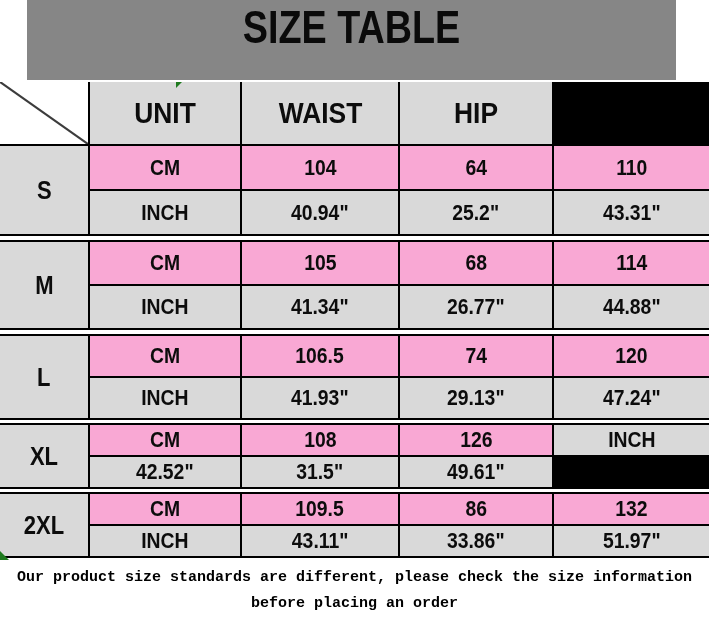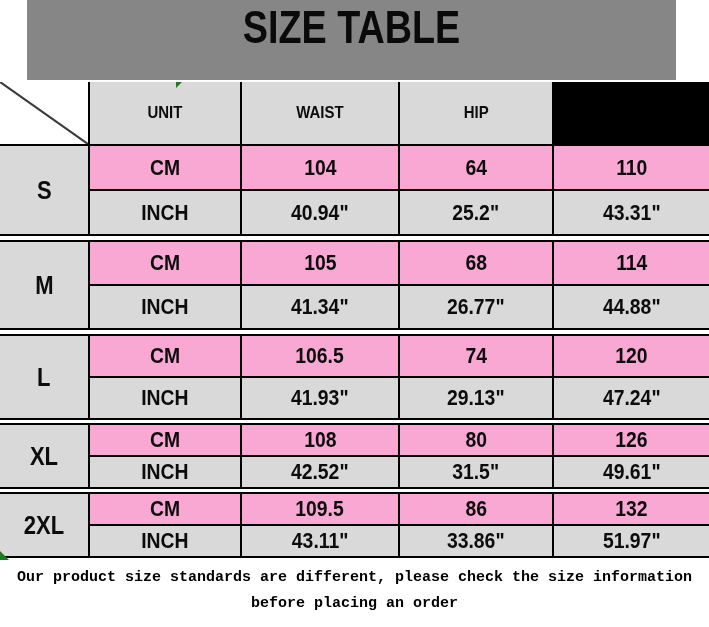--- a/index.html
+++ b/index.html
@@ -34,21 +34,21 @@
     background:var(--border-black,#000);
     border-bottom:2px solid var(--border-black,#000);
   }
   .cell{
     display:flex;align-items:center;justify-content:center;
     font-weight:bold;overflow:hidden;
   }
   .cell > span{display:inline-block;transform:scaleX(0.88);white-space:nowrap;}
   .bg-w{background:#f9a8d4;}
   .bg-g{background:var(--cell-gray,#d9d9d9);}
-  .hdr{font-size:17px;}
+  .hdr{font-size:30px;}
   .size-label{font-size:25px;grid-column:1;grid-row:span 2;}
   .val{font-size:22px;}
   .diag{position:relative;background:#fff;}
   .diag svg{position:absolute;inset:0;width:100%;height:100%;}
   .sep{grid-column:1 / -1;background:#ffffff;}
   
   #note{
     position:absolute;left:0;top:560px;width:709px;height:67px;
     background:#fff;
     font-family:"Liberation Mono", monospace;
@@ -184,23 +184,20 @@
     <div class="cell bg-g size-label">
         <span>XL</span>
       </div>
     <div class="cell bg-w val">
         <span>CM</span>
       </div>
     <div class="cell bg-w val">
         <span>108</span>
       </div>
     <div class="cell bg-w val">
-        <span>80</span>
-      </div>
-    <div class="cell bg-w val">
         <span>126</span>
       </div>
     <div class="cell bg-g val">
         <span>INCH</span>
       </div>
     <div class="cell bg-g val">
         <span>42.52"</span>
       </div>
     <div class="cell bg-g val">
         <span>31.5"</span>

